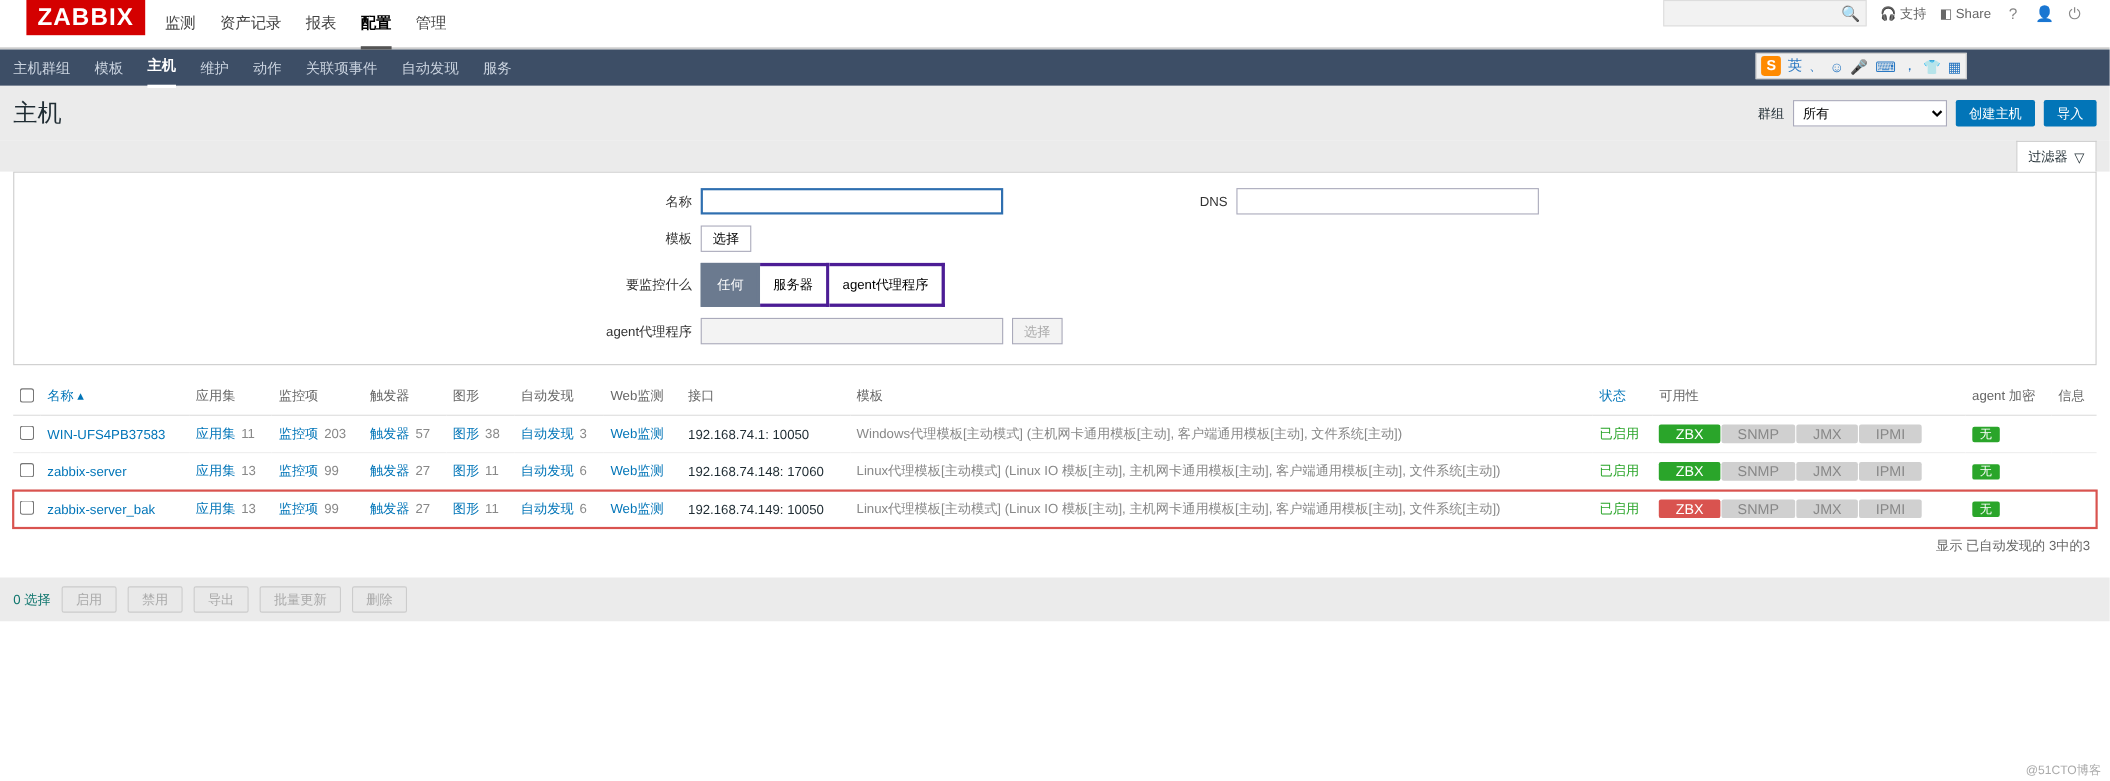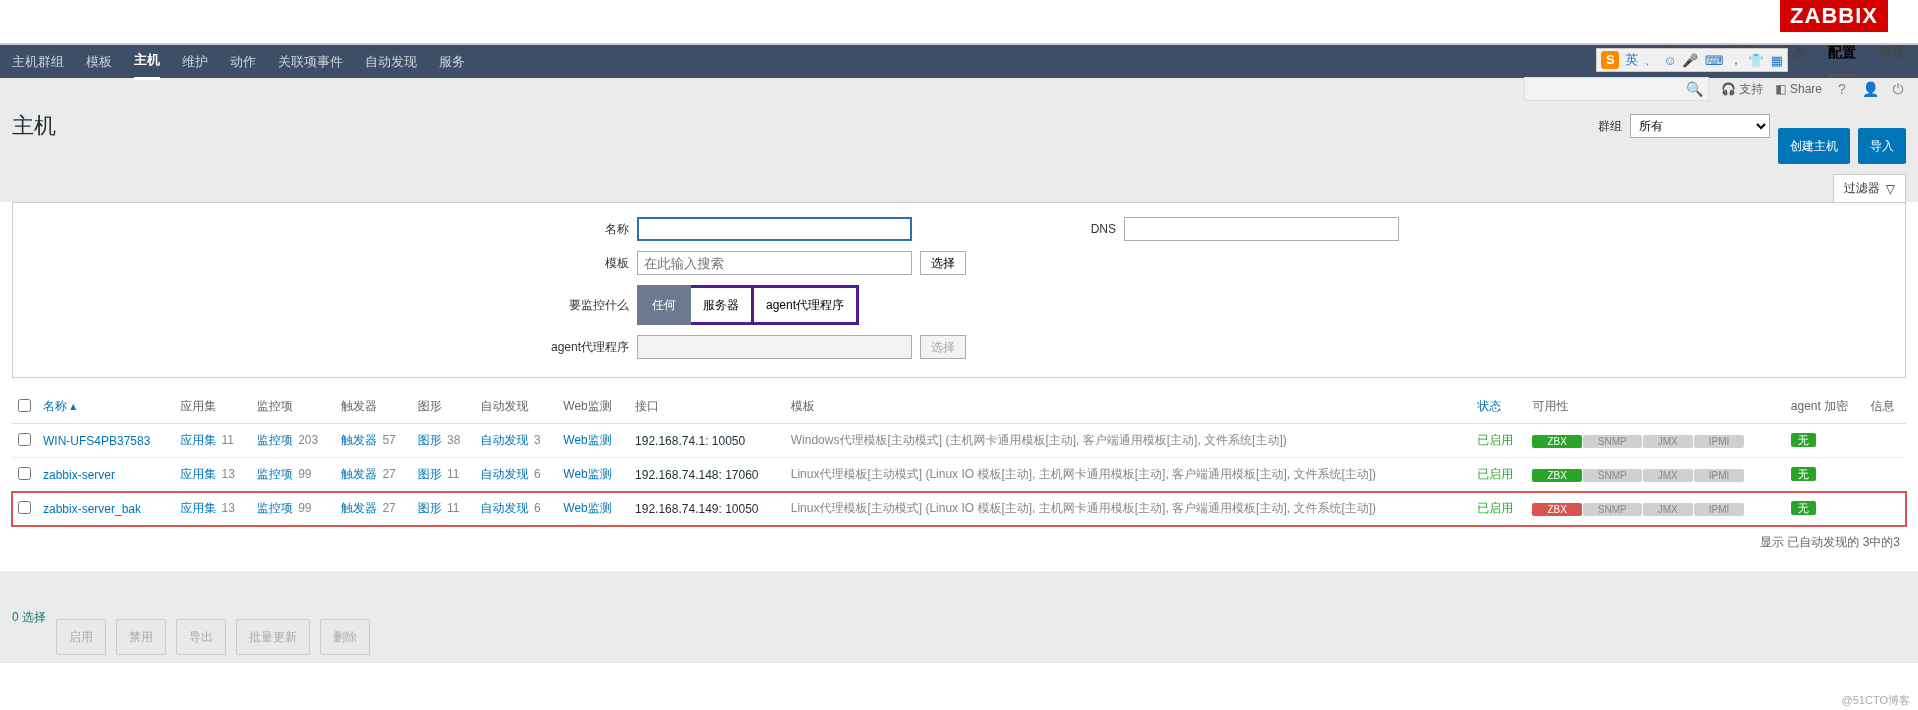--- a/index.html
+++ b/index.html
@@ -1,20 +1,20 @@
 <!DOCTYPE html>
 <html><head>
 <meta charset="utf-8">
 <style>
 * { box-sizing: border-box; margin: 0; padding: 0; font-family: Arial, "Helvetica Neue", Helvetica, sans-serif; }
 body { font-size: 12px; color: #1f2c33; background: #fff; }
 a { color: #0275b8; text-decoration: none; cursor: pointer; }
 
 
-.topnav { display: flex; align-items: flex-end; height: 45px; border-bottom: 2px solid #ccc; padding: 0 12px; background: #fff; flex-direction: column; }
+.topnav { display: flex; align-items: flex-start; height: 45px; border-bottom: 2px solid #ccc; padding: 0 24px; background: #fff; }
 .logo { background: #d40000; color: #fff; font-weight: bold; font-size: 22px; padding: 3px 10px; letter-spacing: 1px; margin-right: 18px; }
 .topnav .menu { display: flex; gap: 22px; font-size: 14px; color: #444; }
 .topnav .menu span { cursor: pointer; padding: 12px 0; }
 .topnav .menu span.active { color: #000; font-weight: bold; border-bottom: 3px solid #555; }
 .topnav .right { margin-left: auto; display: flex; align-items: center; gap: 12px; color: #666; }
 .searchbox { width: 185px; height: 24px; background: #f2f2f2; border: 1px solid #ddd; display: flex; align-items: center; justify-content: flex-end; padding: 0 6px; }
 .icon { display: inline-block; width: 16px; height: 16px; text-align: center; line-height: 16px; font-size: 14px; color: #888; }
 
 
 .ime { position: absolute; top: 48px; right: 130px; display: flex; align-items: center; background: #f0f0f0; border: 1px solid #ccc; height: 24px; padding: 0 4px; gap: 6px; font-size: 13px; color: #2a78c2; z-index: 5; }
@@ -23,21 +23,21 @@
 
 .subnav { background: #3d4e66; color: #cbd4e0; display: flex; align-items: center; height: 33px; padding: 0 12px; gap: 22px; font-size: 13px; }
 .subnav span { cursor: pointer; padding: 8px 0; }
 .subnav span.active { color: #fff; border-bottom: 3px solid #fff; font-weight: bold; }
 
 
 .pagehdr { background: #ebebeb; padding: 10px 12px; display: flex; align-items: center; }
 .pagehdr h1 { font-size: 22px; font-weight: normal; }
 .pagehdr .right { margin-left: auto; display: flex; align-items: center; gap: 8px; }
 select { height: 24px; border: 1px solid #aab; background: #fff; font-size: 12px; padding: 0 4px; }
-.btn { background: #0275b8; color: #fff; border: none; height: 36px; padding: 0 12px; cursor: pointer; font-size: 12px; border-radius: 2px; margin-top: 40px; }
+.btn { background: #0275b8; color: #fff; border: none; height: 24px; padding: 0 12px; cursor: pointer; font-size: 12px; border-radius: 2px; }
 .btn.gray { background: #e9e9e9; color: #555; border: 1px solid #ccc; }
 .btn.gray:disabled { color: #aaa; }
 .btn.link { background: none; border: 1px solid #ccc; color: #555; }
 
 
 .filtertab { background: #ebebeb; display: flex; justify-content: flex-end; padding: 0 12px; }
 .filtertab .tab { background: #fff; border: 1px solid #ccc; border-bottom: none; padding: 5px 10px; font-size: 12px; display: flex; gap: 6px; align-items: center; }
 .filterbody { background: #fff; margin: 0 12px 12px; border: 1px solid #ccc; padding: 14px 0 18px; }
 .filtergrid { display: flex; justify-content: center; gap: 90px; }
 .fcol { display: flex; flex-direction: column; gap: 10px; }
@@ -55,21 +55,21 @@
 
 
 .hostwrap { padding: 0 12px 12px; }
 table.hosts { width: 100%; border-collapse: collapse; }
 table.hosts th { text-align: left; font-weight: normal; color: #666; padding: 8px 6px; border-bottom: 1px solid #ddd; }
 table.hosts th a { color: #0275b8; }
 table.hosts td { padding: 8px 6px; border-bottom: 1px solid #eee; white-space: nowrap; }
 .cnt { color: #888; margin-left: 2px; }
 .tpl { color: #888; }
 .status-on { color: #2aa52a; }
-.badge { display: inline-block; padding: 1px 15px; font-size: 10px; border-radius: 2px; margin-right: 1px; }
+.badge { display: inline-block; padding: 1px 15px; font-size: 13px; border-radius: 2px; margin-right: 1px; }
 .b-zbx-g { background: #2aa52a; color: #fff; }
 .b-zbx-r { background: #d9534f; color: #fff; }
 .b-off { background: #d0d0d0; color: #888; }
 .enc { background: #2aa52a; color: #fff; padding: 1px 7px; border-radius: 2px; font-size: 11px; }
 tr.hl { outline: 2px solid #d9534f; outline-offset: -1px; }
 .tblfoot { text-align: right; color: #666; padding: 8px 6px; }
 
 
 .footactions { background: #ebebeb; padding: 8px 12px; display: flex; align-items: center; gap: 10px; }
 .footactions .sel { color: #0f766e; }
@@ -140,21 +140,20 @@
 </div>
 <div class="filterbody">
   <div class="filtergrid">
     <div class="fcol">
       <div class="frow">
         <label>名称</label>
         <input class="finput" style="border: 2px solid rgb(47, 111, 176);">
       </div>
       <div class="frow">
         <label>模板</label>
-        <input class="finput" placeholder="在此输入搜索" style="">
         <button class="fselectbtn">选择</button>
       </div>
       <div class="frow">
         <label>要监控什么</label>
         <div class="segbtn">
           <button class="active">任何</button>
           <button>服务器</button>
           <button>agent代理程序</button>
         </div>
       </div>

